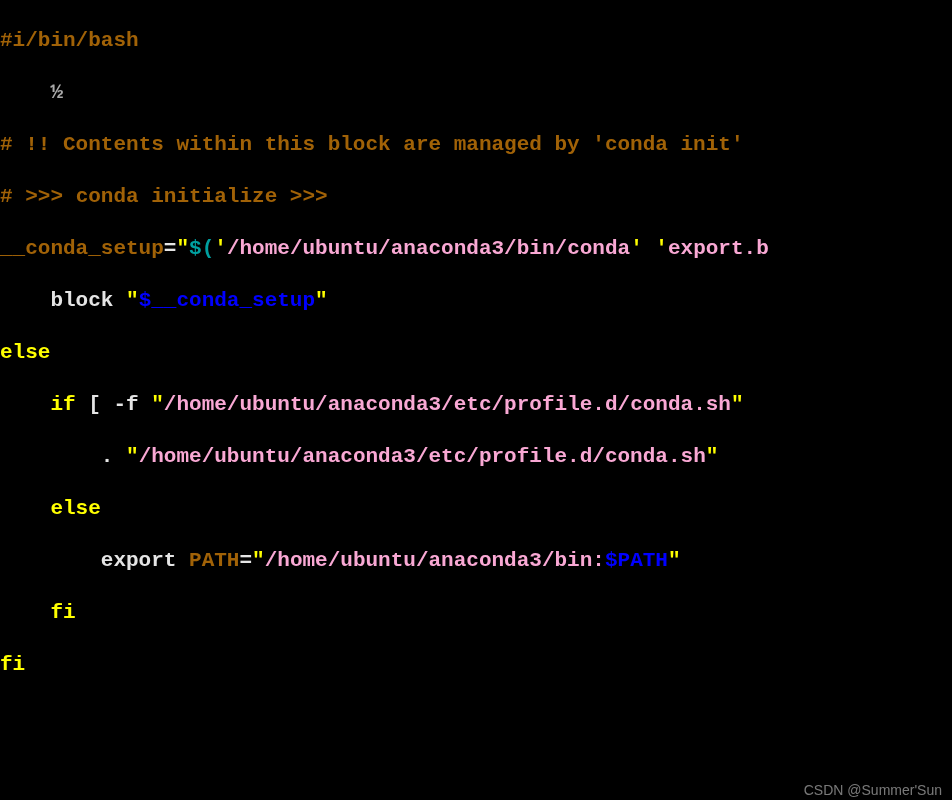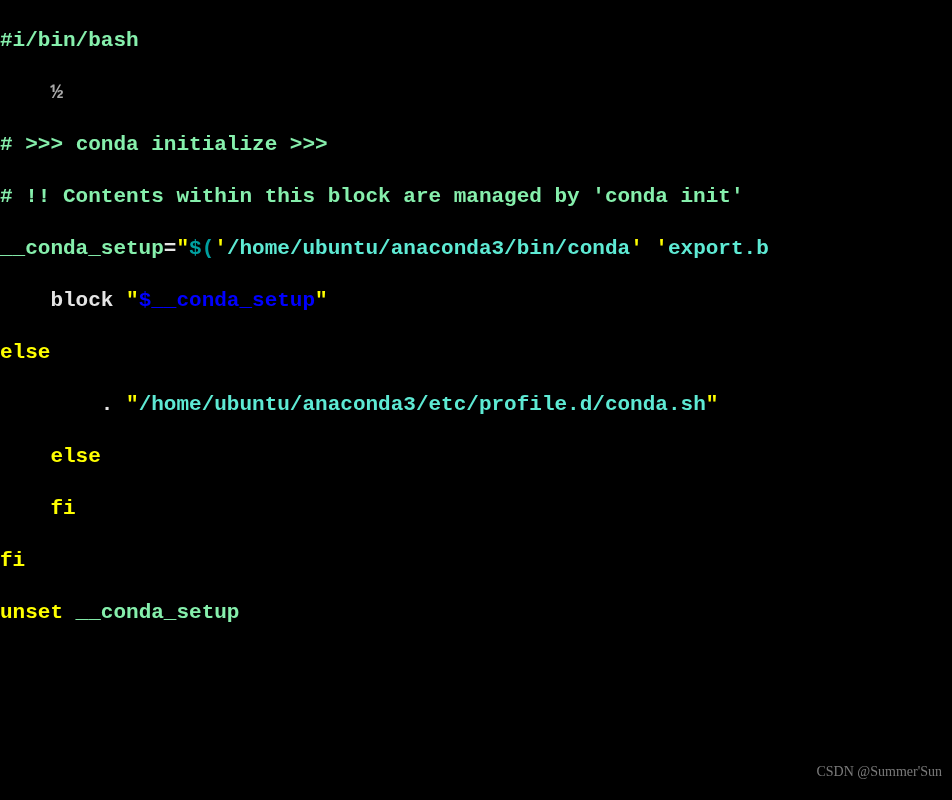--- a/index.html
+++ b/index.html
@@ -13,53 +13,54 @@
     font-weight: bold;
     overflow: hidden;
   }
   .terminal {
     padding: 2px 0 0 0;
     line-height: 26px;
     white-space: pre;
     color: #aaaaaa;
   }
   .line { display: block; }
-  .cyan    { color: #86efac; text-align: right; }
+  .cyan    { color: #a16207; text-align: right; }
   .white   { color: #e5e5e5; }
   .gray    { color: #aaaaaa; }
   .yellow  { color: #ffff00; }
-  .magenta { color: #5eead4; margin-top: 35px; }
+  .magenta { color: #f9a8d4; margin-top: 35px; }
   .blue    { color: #0000ff; }
   .darkcyan{ color: #00a0a0; }
   .watermark {
     position: absolute;
     right: 10px;
-    bottom: 20px;
-    font-family: Liberation Serif, serif;
+    bottom: 2px;
+    font-family: Liberation Sans, sans-serif;
     font-size: 14px;
     font-weight: normal;
     color: rgba(200,200,200,0.6);
   }
 </style>
 </head>
 <body>
 
 <div class="terminal">
 <span class="line"><span class="cyan">#i/bin/bash</span></span>
 <span class="line"><span class="gray">    </span><span class="gray">½</span></span>
+<span class="line"><span class="cyan">#</span><span class="cyan"> !! Contents within this block are managed by 'conda init'</span></span>
 <span class="line"><span class="cyan">#</span><span class="cyan"> &gt;&gt;&gt; </span><span class="cyan">conda initialize &gt;&gt;&gt;</span></span>
-<span class="line"><span class="cyan">#</span><span class="cyan"> !! Contents within this block are managed by 'conda init'</span></span>
 <span class="line"><span class="cyan">__conda_setup</span><span class="white">=</span><span class="yellow">"</span><span class="darkcyan">$(</span><span class="yellow">'</span><span class="magenta">/home/ubuntu/anaconda3/bin/conda</span><span class="yellow">' '</span><span class="magenta">export.b</span></span>
 <span class="line"><span class="white">    block </span><span class="yellow">"</span><span class="blue">$__conda_setup</span><span class="yellow">"</span></span>
 <span class="line"><span class="yellow">else</span></span>
+<span class="line"><span class="yellow">    if</span><span class="white"> [ </span><span class="white">-f </span><span class="yellow">"</span><span class="magenta">/home/ubuntu/anaconda3/etc/profile.d/conda.sh</span><span class="yellow">"</span></span>
 <span class="line"><span class="white">        . </span><span class="yellow">"</span><span class="magenta">/home/ubuntu/anaconda3/etc/profile.d/conda.sh</span><span class="yellow">"</span></span>
 <span class="line"><span class="yellow">    else</span></span>
+<span class="line"><span class="white">        export</span><span class="cyan"> PATH</span><span class="white">=</span><span class="yellow">"</span><span class="magenta">/home/ubuntu/anaconda3/bin:</span><span class="blue">$PATH</span><span class="yellow">"</span></span>
 <span class="line"><span class="yellow">    fi</span></span>
 <span class="line"><span class="yellow">fi</span></span>
-<span class="line"><span class="yellow">unset</span><span class="cyan"> __conda_setup</span></span>
 
 
 
 
 
 
 
 
 
 

